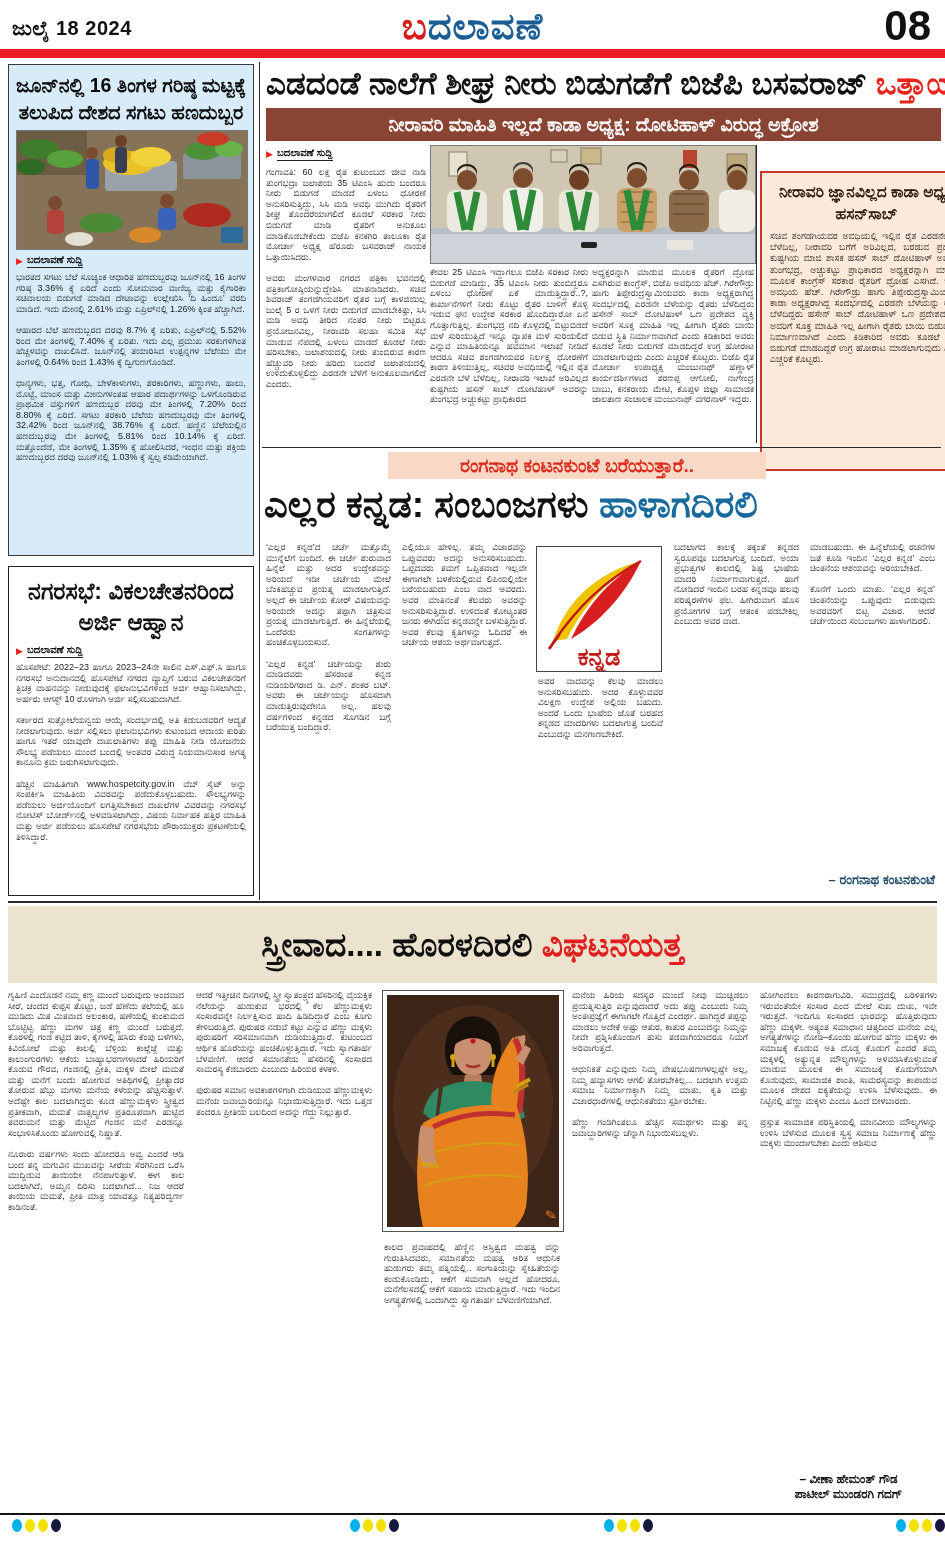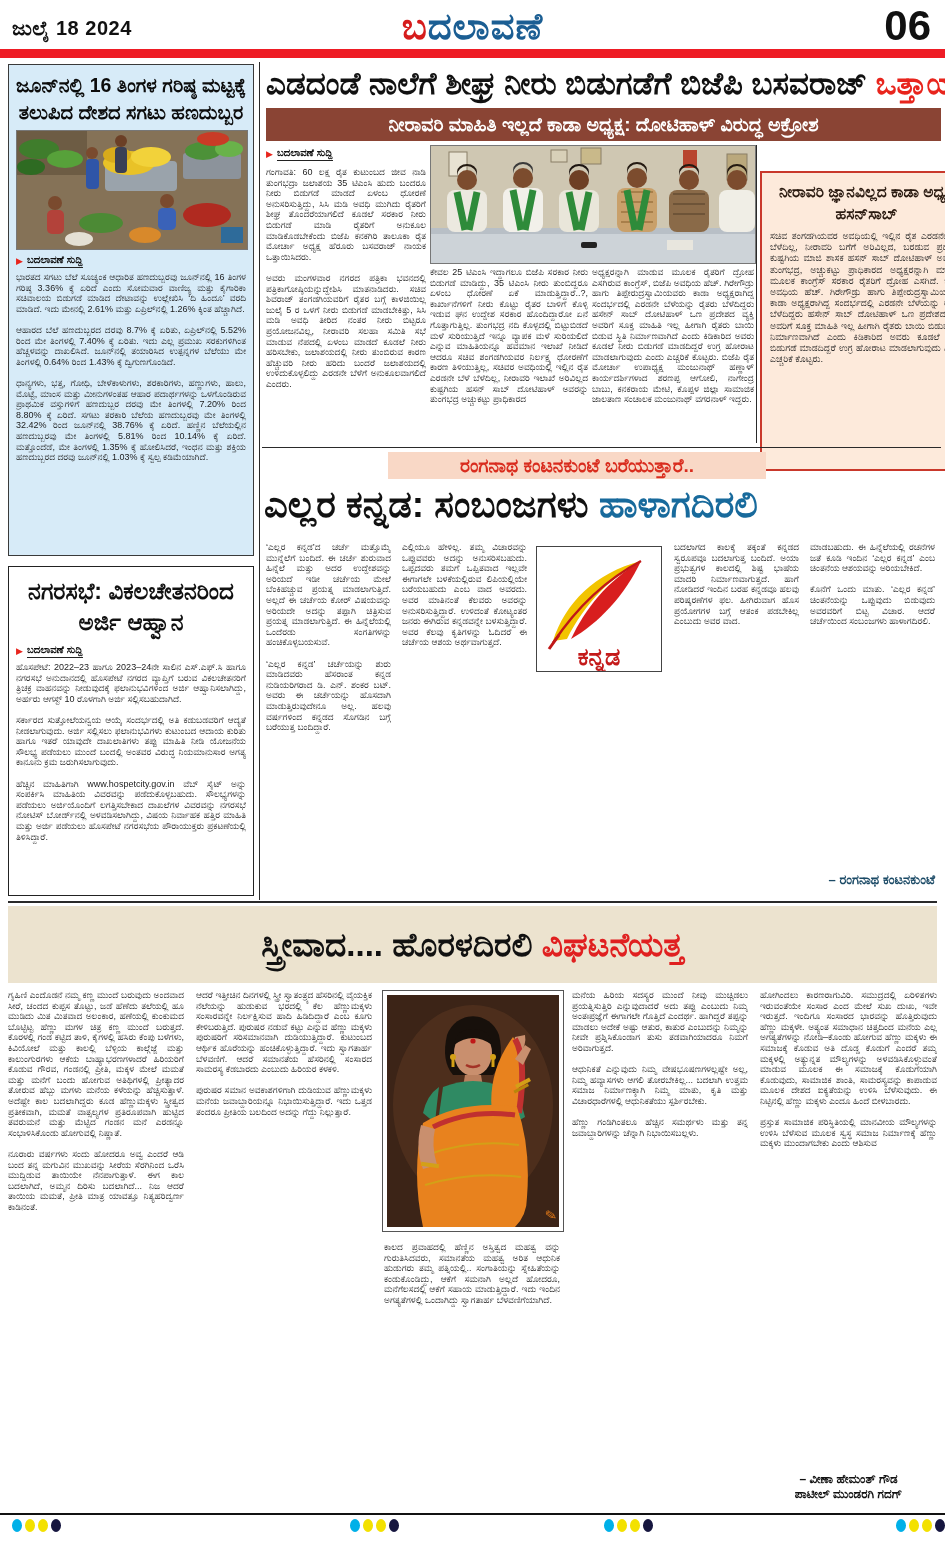--- a/index.html
+++ b/index.html
@@ -48,21 +48,21 @@
   .dot.c{background:#00b0e8;} .dot.y{background:#f3e100;} .dot.k{background:#16163f;}
   .pencil{position:absolute;right:6px;bottom:8px;font-size:14px;color:#e07818;transform:rotate(-10deg);}
 </style>
 </head>
 <body>
 
 <div id="page">
 
   <div class="abs date" style="left:12px;top:17px;">ಜುಲೈ 18  2024</div>
   <div class="abs masthead" style="left:0;right:0;top:6px;"><span class="m-first">ಬ</span><span class="m-rest">ದಲಾವಣೆ</span></div>
-  <div class="abs pagenum" style="right:14px;top:2px;">06</div>
+  <div class="abs pagenum" style="right:14px;top:2px;">08</div>
   <div class="abs redbar" style="left:0;top:49px;width:945px;height:9px;"></div>
 
   <div class="abs vrule" style="left:259px;top:62px;width:1px;height:838px;"></div>
 
   <div class="abs infobox" style="left:8px;top:64px;width:246px;height:492px;">
     <h2>ಜೂನ್‌ನಲ್ಲಿ 16 ತಿಂಗಳ ಗರಿಷ್ಠ ಮಟ್ಟಕ್ಕೆ ತಲುಪಿದ ದೇಶದ ಸಗಟು ಹಣದುಬ್ಬರ</h2>
     <svg class="photo-frame" width="230" height="118" viewBox="0 0 230 118" style="margin:1px 0 4px 0;">
       <rect width="230" height="118" fill="#857257"></rect>
       <rect x="0" y="0" width="70" height="44" fill="#6d5c44"></rect>
       <ellipse cx="22" cy="18" rx="20" ry="10" fill="#3f7d2c"></ellipse>
@@ -185,20 +185,21 @@
   <div class="abs body-text" style="left:402px;top:542px;width:125px;height:356px;">ಎಲ್ಲಿಯೂ ಹೇಳಿಲ್ಲ. ತಮ್ಮ ವಿಚಾರವನ್ನು ಒಪ್ಪುವವರು ಅದನ್ನು ಅನುಸರಿಸಬಹುದು. ಒಪ್ಪದವರು ತಮಗೆ ಒಪ್ಪಿತವಾದ ಇಲ್ಲವೇ ಈಗಾಗಲೇ ಬಳಕೆಯಲ್ಲಿರುವ ಲಿಪಿಯಲ್ಲಿಯೇ ಬರೆಯಬಹುದು ಎಂಬ ವಾದ ಅವರದು. ಅವರ ಮಾತಿನಂತೆ ಕೆಲವರು ಅವರನ್ನು ಅನುಸರಿಸುತ್ತಿದ್ದಾರೆ. ಉಳಿದಂತೆ ಕೋಟ್ಯಂತರ ಜನರು ಈಗಿರುವ ಕನ್ನಡವನ್ನೇ ಬಳಸುತ್ತಿದ್ದಾರೆ. ಅವರ ಕೆಲವು ಕೃತಿಗಳನ್ನು ಓದಿದರೆ ಈ ಚರ್ಚೆಯ ಆಶಯ ಅರ್ಥವಾಗುತ್ತದೆ.</div>
 
   <svg class="abs photo-frame" style="left:536px;top:546px;border:1px solid #444;" width="124" height="124" viewBox="0 0 124 124">
     <rect width="124" height="124" fill="#ffffff"></rect>
     <path d="M16,94 C28,56 58,26 104,14 C74,30 48,56 30,92 Z" fill="#f2c400"></path>
     <path d="M104,14 C70,34 48,62 34,92 C62,76 88,48 104,14 Z" fill="#d81e1e"></path>
     <path d="M16,96 C40,60 70,32 104,14" stroke="#c01818" stroke-width="2.5" fill="none"></path>
     <path d="M12,102 L22,88" stroke="#c01818" stroke-width="3" fill="none"></path>
     <text x="62" y="118" text-anchor="middle" font-size="24" font-weight="bold" fill="#c41a1a">ಕನ್ನಡ</text>
   </svg>
+  <div class="abs body-text" style="left:538px;top:676px;width:125px;height:222px;">ಅವರ ವಾದವನ್ನು ಕೆಲವು ಮಾಡಲು ಅನುಸರಿಸಬಹುದು. ಅದರ ಕೊಳ್ಳುವವರ ವಿಲಕ್ಷಣ ಉದ್ದೇಶ ಅಲ್ಲಿಯ ಬಹುದು. ಅಂದರೆ ಒಂದು ಭಾಷೆಯ ಜೊತೆ ಬರಹದ ಕನ್ನಡದ ಮಾದರಿಗಳು ಬದಲಾಗುತ್ತ ಬಂದಿವೆ ಎಂಬುದನ್ನು ಮನಗಾಣಬೇಕಿದೆ.</div>
 
   <div class="abs body-text" style="left:810px;top:542px;width:125px;height:316px;">ಮಾಡಬಹುದು. ಈ ಹಿನ್ನೆಲೆಯಲ್ಲಿ ರಚನೆಗಳ ಜತೆ ಕೂಡಿ ಇಂದಿನ ‘ಎಲ್ಲರ ಕನ್ನಡ’ ಎಂಬ ಚಿಂತನೆಯ ಆಶಯವನ್ನು ಅರಿಯಬೇಕಿದೆ.
 
 ಕೊನೆಗೆ ಒಂದು ಮಾತು. ‘ಎಲ್ಲರ ಕನ್ನಡ’ ಚಿಂತನೆಯನ್ನು ಒಪ್ಪುವುದು ಬಿಡುವುದು ಅವರವರಿಗೆ ಬಿಟ್ಟ ವಿಚಾರ. ಆದರೆ ಚರ್ಚೆಯಿಂದ ಸಂಬಂಜಗಳು ಹಾಳಾಗದಿರಲಿ.</div>
   <div class="abs body-text" style="left:674px;top:542px;width:125px;height:356px;">ಬದಲಾಗದ ಕಾಲಕ್ಕೆ ತಕ್ಕಂತೆ ಕನ್ನಡದ ಸ್ವರೂಪವೂ ಬದಲಾಗುತ್ತ ಬಂದಿದೆ. ಅಯಾ ಪ್ರಭುತ್ವಗಳ ಕಾಲದಲ್ಲಿ ಶಿಷ್ಟ ಭಾಷೆಯ ಮಾದರಿ ನಿರ್ಮಾಣವಾಗುತ್ತದೆ. ಹಾಗೆ ನೋಡಿದರೆ ಇಂದಿನ ಬರಹ ಕನ್ನಡವೂ ಹಲವು ಪರಿಷ್ಕರಣೆಗಳ ಫಲ. ಹೀಗಿರುವಾಗ ಹೊಸ ಪ್ರಯೋಗಗಳ ಬಗ್ಗೆ ಆತಂಕ ಪಡಬೇಕಿಲ್ಲ ಎಂಬುದು ಅವರ ವಾದ.</div>
   <div class="abs signature" style="left:700px;top:872px;width:235px;">– ರಂಗನಾಥ ಕಂಟನಕುಂಟೆ</div>
 
   <div class="abs hrule" style="left:8px;top:901px;width:929px;height:2px;"></div>
 
   <div class="abs band" style="left:8px;top:906px;width:929px;height:77px;">

